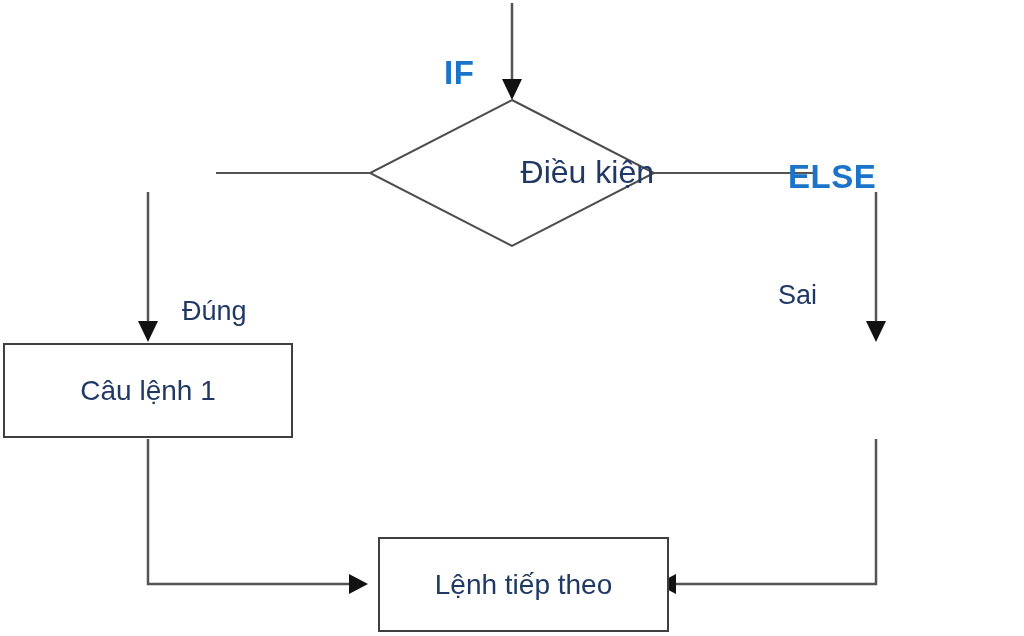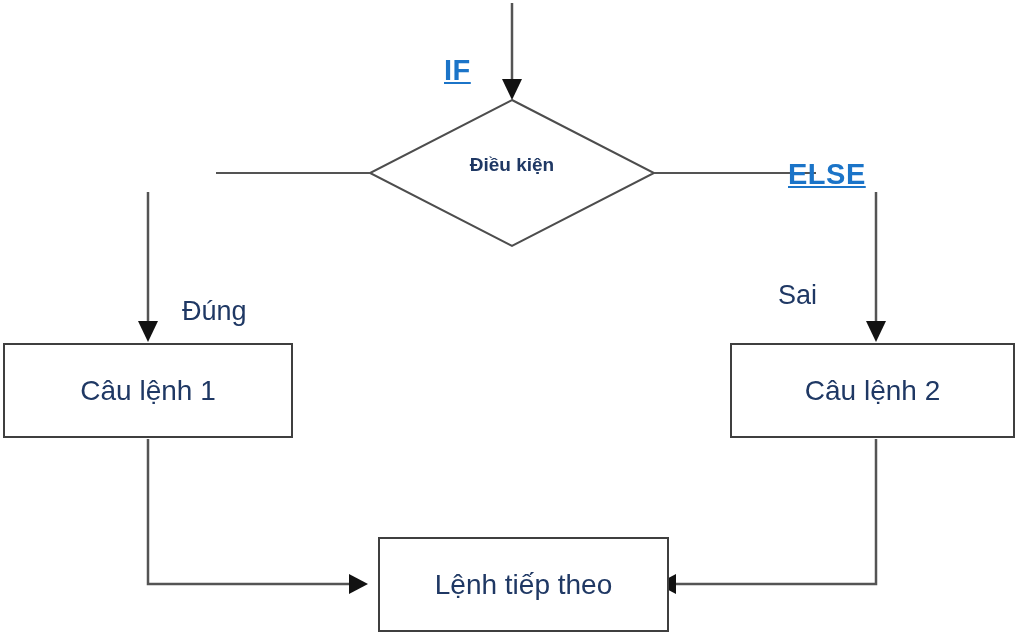--- a/index.html
+++ b/index.html
@@ -17,38 +17,36 @@
     border:2px solid var(--border,#3f3f3f);
     display:flex;align-items:center;justify-content:center;
     color:var(--shapeText,#1f3864);
     font-size:28px;
     box-sizing:border-box;
   }
   .keyword{
     position:absolute;
     color:var(--keyword,#1b74c8);
     font-weight:bold;
-    font-size:29px;
+    font-size:33px;
     letter-spacing:0.5px;
     white-space:nowrap;
-    text-decoration:underline;
   }
   .branch-label{
     position:absolute;
     color:var(--shapeText,#1f3864);
     font-size:27px;
     white-space:nowrap;
   }
   .diamond-label{
     position:absolute;
     left:370px;top:154px;width:284px;
-    text-align:center;
+    text-align:right;
     color:var(--shapeText,#1f3864);
-    font-size:19px;
-    font-weight:bold;
+    font-size:32px;
   }
   #box-statement1{left:3px;top:343px;width:290px;height:95px;}
   #box-statement2{left:730px;top:343px;width:285px;height:95px;}
   #box-next{left:378px;top:537px;width:291px;height:95px;}
   #kw-if{left:444px;top:54px;}
   #kw-then{left:128px;top:158px;}
   #kw-else{left:788px;top:158px;}
   #lbl-true{left:182px;top:296px;text-align:center;}
   #lbl-false{left:778px;top:280px;}
 </style>
@@ -85,20 +83,17 @@
   <div id="kw-else" class="keyword">ELSE</div>
 
   <div class="diamond-label">Điều kiện</div>
 
   <div id="lbl-true" class="branch-label">Đúng</div>
   <div id="lbl-false" class="branch-label">Sai</div>
 
   <div id="box-statement1" class="box">
     <span>Câu lệnh 1</span>
   </div>
-  <div id="box-statement2" class="box">
-    <span>Câu lệnh 2</span>
-  </div>
   <div id="box-next" class="box">
     <span>Lệnh tiếp theo</span>
   </div>
 
 </div>
 
 </body></html>

